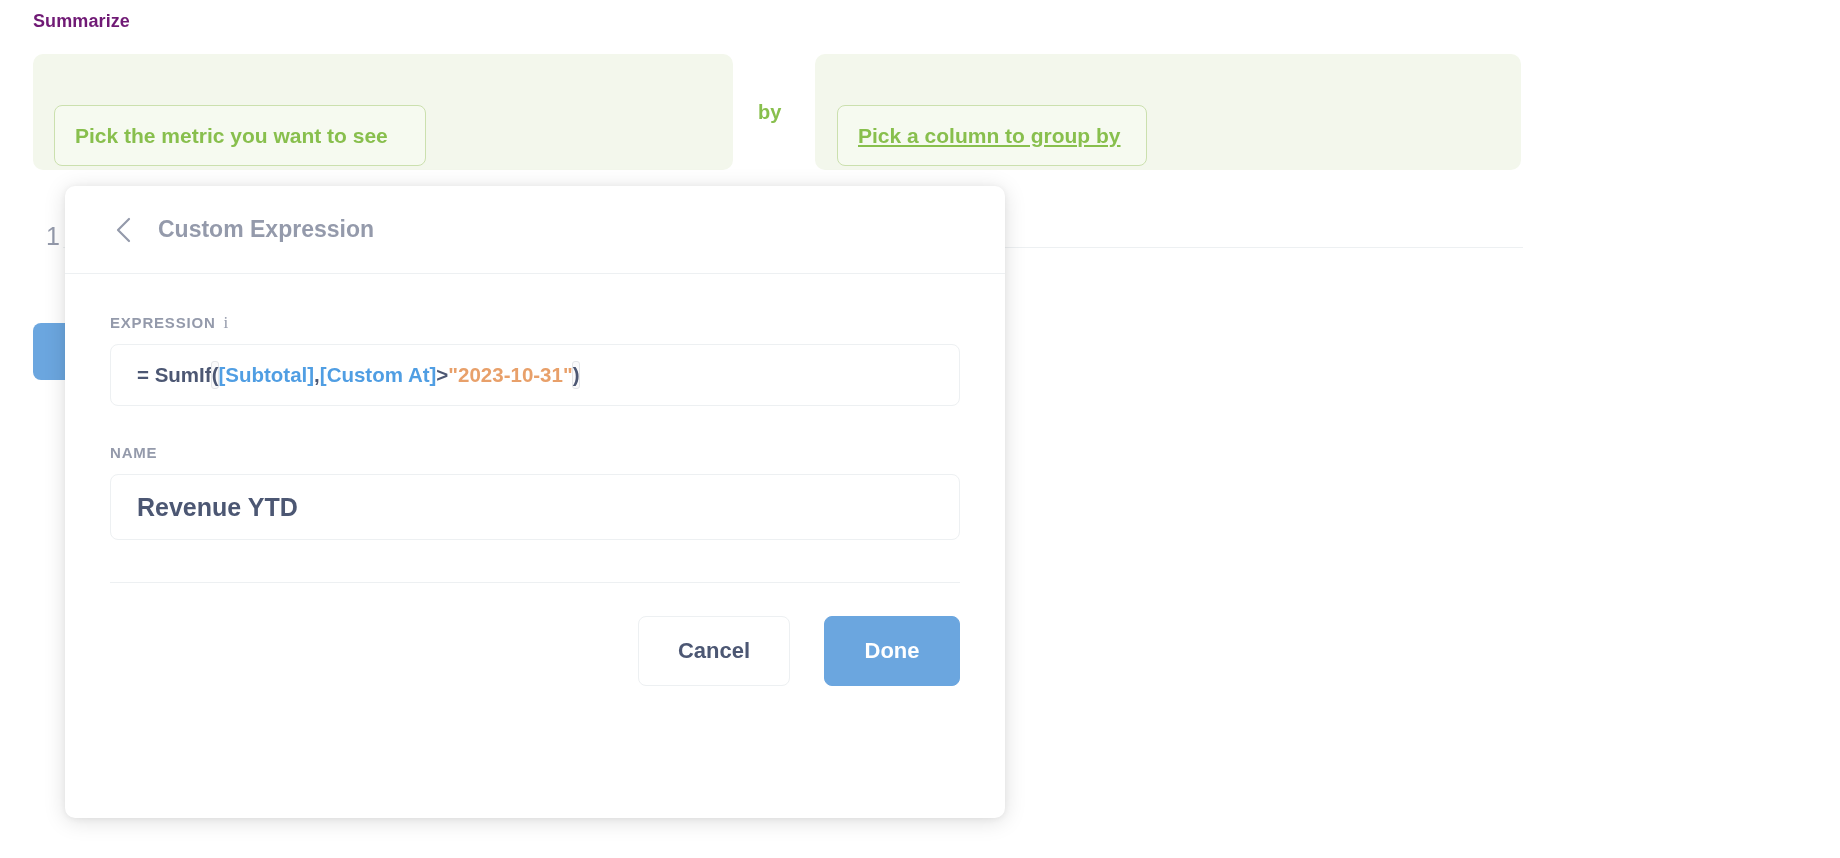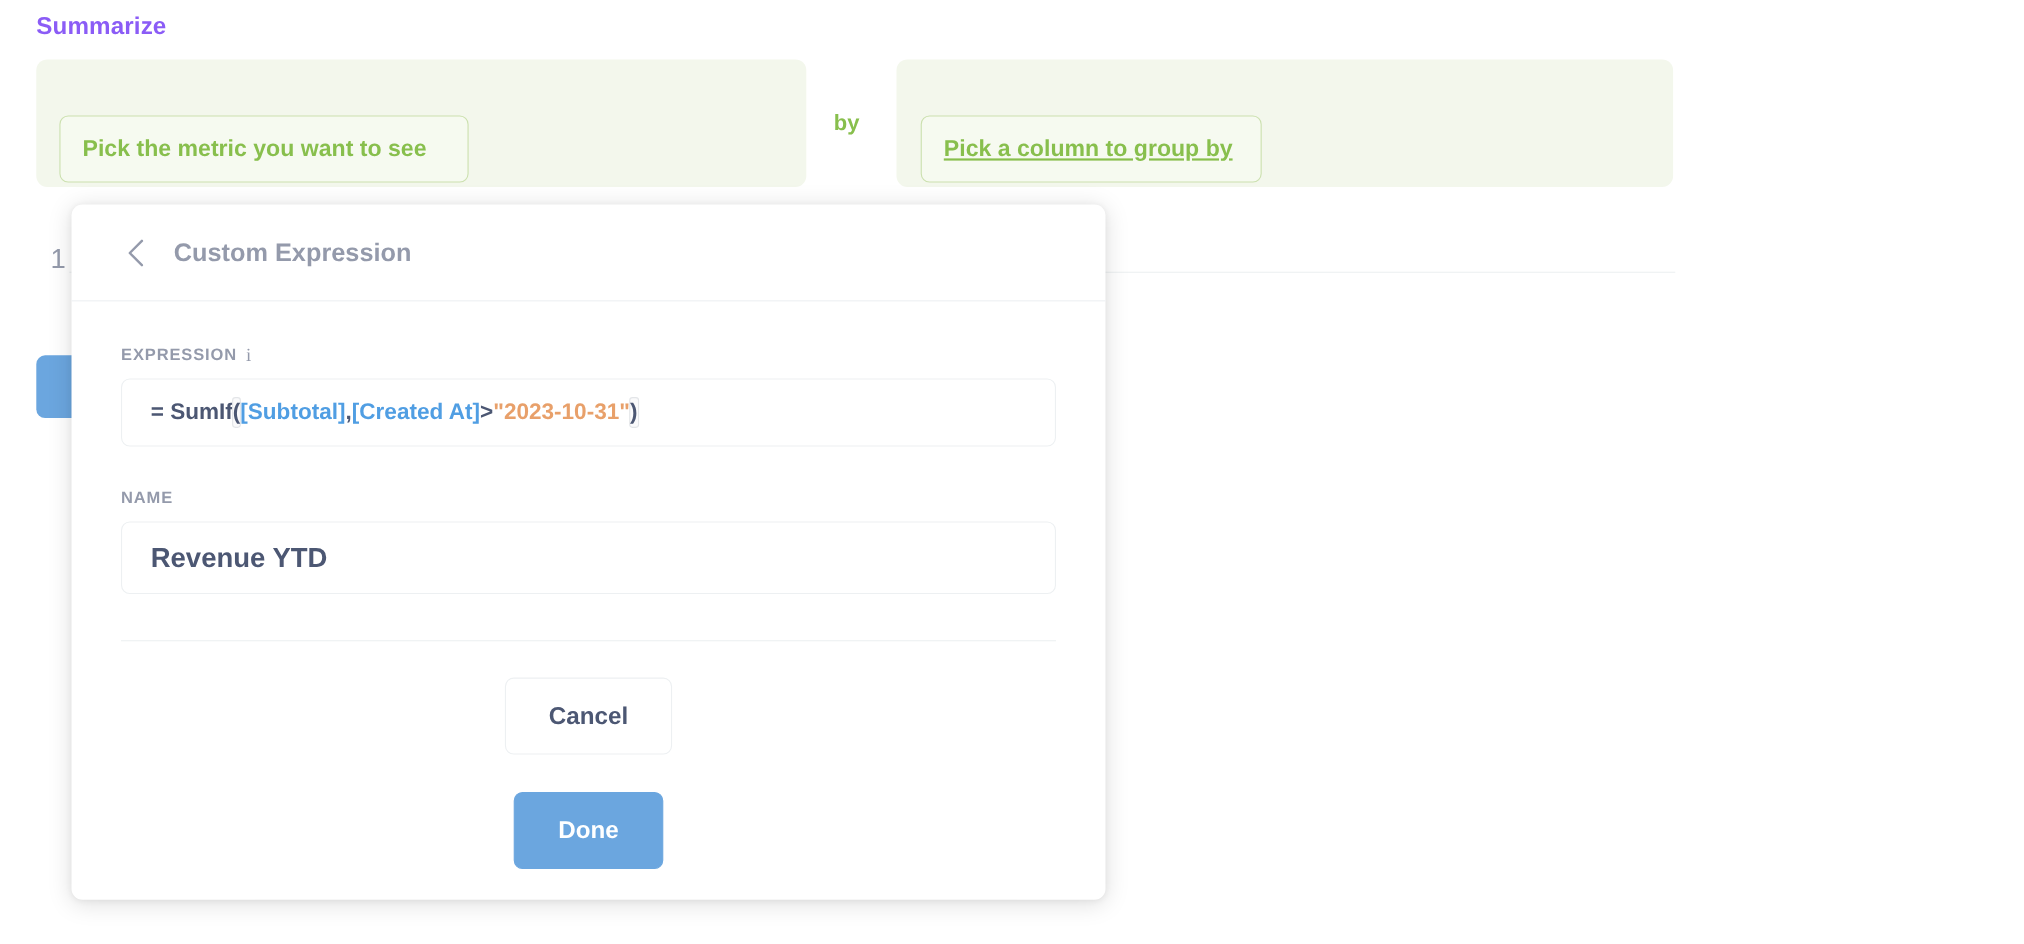--- a/index.html
+++ b/index.html
@@ -13,23 +13,23 @@
     font-family: "Liberation Sans", sans-serif;
     overflow: hidden;
     position: relative;
   }
 
   
   #summarize-heading {
     position: absolute;
     left: 33px;
     top: 11px;
-    font-size: 22px;
-    font-weight: bold;
-    color: #8b5cf6;
+    font-size: 18px;
+    font-weight: bold;
+    color: #701a75;
     letter-spacing: 0.1px;
   }
 
   .green-panel {
     position: absolute;
     background: #F3F7EC;
     border-radius: 10px;
   }
   #metric-panel {
     left: 33px;
@@ -215,21 +215,20 @@
     height: 1px;
     background: #EDF0F2;
   }
 
   #modal-footer {
     display: flex;
     justify-content: flex-end;
     align-items: center;
     gap: 34px;
     padding: 33px 45px 0 45px;
-    flex-direction: column;
   }
   .btn {
     font-size: 22px;
     font-weight: bold;
     border-radius: 8px;
     display: flex;
     align-items: center;
     justify-content: center;
     box-sizing: border-box;
     cursor: pointer;
@@ -291,21 +290,21 @@
     <div class="field-label" id="expression-label">
       <span>EXPRESSION</span>
       <span id="info-icon">i</span>
     </div>
 
     <div id="expression-input">
         <span class="tok-plain">= SumIf</span>
         <span class="tok-paren">(</span>
         <span class="tok-field">[Subtotal]</span>
         <span class="tok-plain">, </span>
-        <span class="tok-field">[Created At]</span>
+        <span class="tok-field">[Custom At]</span>
         <span class="tok-plain"> &gt; </span>
         <span class="tok-string">"2023-10-31"</span>
         <span class="tok-paren">)</span>
       </div>
 
     <div class="field-label" id="name-label">
       <span>NAME</span>
     </div>
 
     <div id="name-input">

